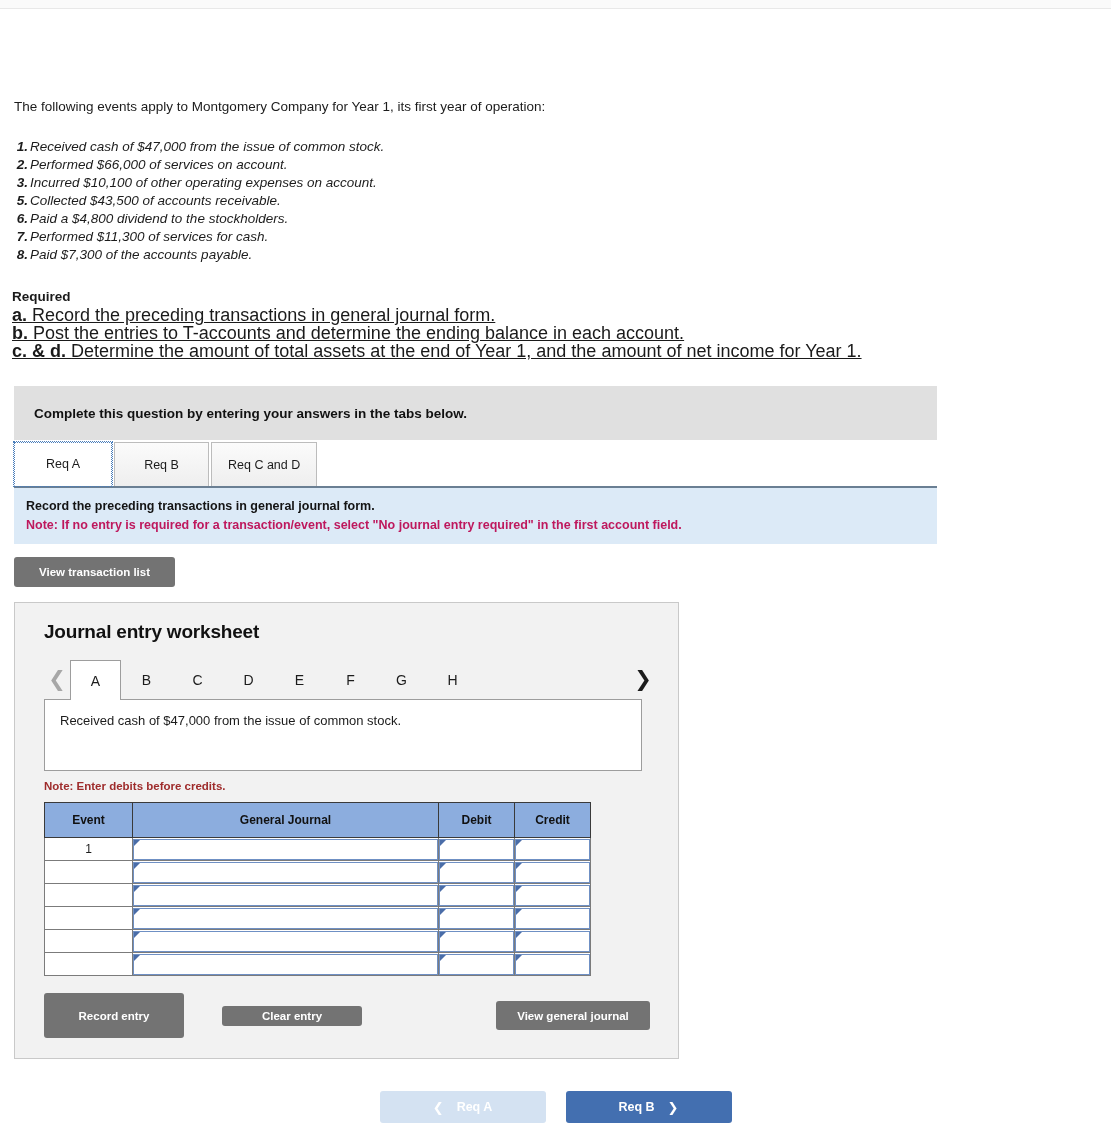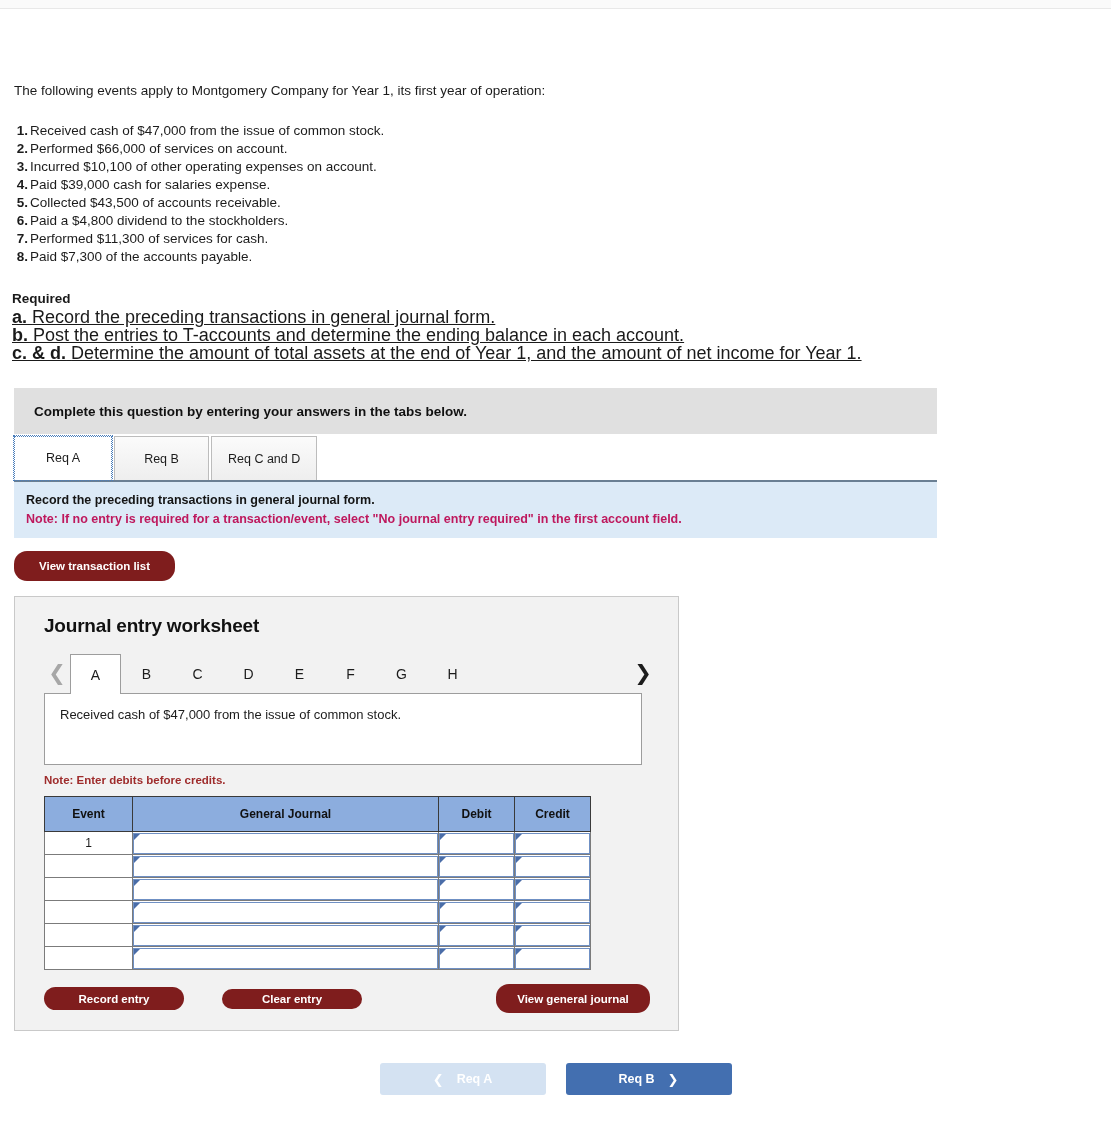--- a/index.html
+++ b/index.html
@@ -19,39 +19,40 @@
     position: absolute;
     top: 0; left: 0;
     width: 1111px;
     height: 9px;
     background: #fafafa;
     border-bottom: 1px solid #e8e8e8;
   }
 
   #page {
     position: absolute;
-    top: 9px; left: 0;
+    top: 25px; left: 0;
     width: 1111px;
   }
 
   
   .intro {
     margin: 74px 0 0 14px;
     font-size: 13.5px;
     color: #1c1c1c;
   }
 
   .events {
     margin: 24px 0 0 14px;
   }
   .event-line {
     font-size: 13.5px;
     line-height: 18px;
     color: #1c1c1c;
     white-space: nowrap;
+    font-style: italic;
   }
   .event-line .num {
     font-weight: bold;
     display: inline-block;
     min-width: 14px;
     text-align: right;
     margin-right: 2px;
   }
 
   .required-block {
@@ -66,21 +67,21 @@
     font-size: 18px;
     line-height: 18px;
     text-decoration: underline;
   }
   .required-line .lbl { font-weight: bold; }
 
   
   .banner {
     margin: 26px 0 0 14px;
     width: 923px;
-    height: 46px;
+    height: 54px;
     background: #e0e0e0;
     display: flex;
     align-items: center;
     padding-left: 20px;
   }
   .banner-text { font-weight: bold; font-size: 13.5px; color: #111; }
 
   
   .reqtabs {
     margin: 0 0 0 14px;
@@ -122,26 +123,26 @@
     min-height: 52px;
     background: #dceaf7;
     border-top: 2px solid #6a7f93;
     padding: 9px 0 9px 12px;
   }
   .bluebox .l1 { font-size: 12.5px; color: #141414; line-height: 19px; font-weight: bold;}
   .bluebox .l2 { font-size: 12.5px; color: #be185d; line-height: 19px; font-weight: bold;}
 
   
   .btn {
-    background: #7f1d1d;
+    background: #737373;
     color: #ffffff;
     font-weight: bold;
     font-size: 11.5px;
     border: none;
-    border-radius: 13px;
+    border-radius: 3px;
     cursor: pointer;
     font-family: "Liberation Sans", sans-serif;
     display: flex;
     align-items: center;
     justify-content: center;
   }
   .btn-vtl {
     margin: 13px 0 0 14px;
     width: 161px;
     height: 30px;
@@ -271,21 +272,21 @@
   }
 
   
   .panel-btns {
     display: flex;
     align-items: center;
     margin-top: 17px;
     width: 606px;
     position: relative;
   }
-  .btn-record { width: 140px; height: 23px; }
+  .btn-record { width: 140px; height: 45px; }
   .btn-clear  { width: 140px; height: 20px; margin-left: 38px; }
   .btn-vgj    { width: 154px; height: 29px; position: absolute; right: 0; }
 
   
   .bottomnav {
     margin: 32px 0 0 0;
     width: 1111px;
     display: flex;
     justify-content: center;
     gap: 20px;
@@ -322,21 +323,20 @@
 <div id="topbar"></div>
 
 <div id="page">
 
   <div class="intro">The following events apply to Montgomery Company for Year 1, its first year of operation:</div>
 
   <div class="events">
     <div class="event-line"><span class="num">1.</span><span>Received cash of $47,000 from the issue of common stock.</span></div>
     <div class="event-line"><span class="num">2.</span><span>Performed $66,000 of services on account.</span></div>
     <div class="event-line"><span class="num">3.</span><span>Incurred $10,100 of other operating expenses on account.</span></div>
-    <div class="event-line"><span class="num">4.</span><span>Paid $39,000 cash for salaries expense.</span></div>
     <div class="event-line"><span class="num">5.</span><span>Collected $43,500 of accounts receivable.</span></div>
     <div class="event-line"><span class="num">6.</span><span>Paid a $4,800 dividend to the stockholders.</span></div>
     <div class="event-line"><span class="num">7.</span><span>Performed $11,300 of services for cash.</span></div>
     <div class="event-line"><span class="num">8.</span><span>Paid $7,300 of the accounts payable.</span></div>
   </div>
 
   <div class="required-block">
     <div class="required-title">Required</div>
     <div class="required-line"><span class="lbl">a.</span> <span>Record the preceding transactions in general journal form.</span></div>
     <div class="required-line"><span class="lbl">b.</span> <span>Post the entries to T-accounts and determine the ending balance in each account.</span></div>

